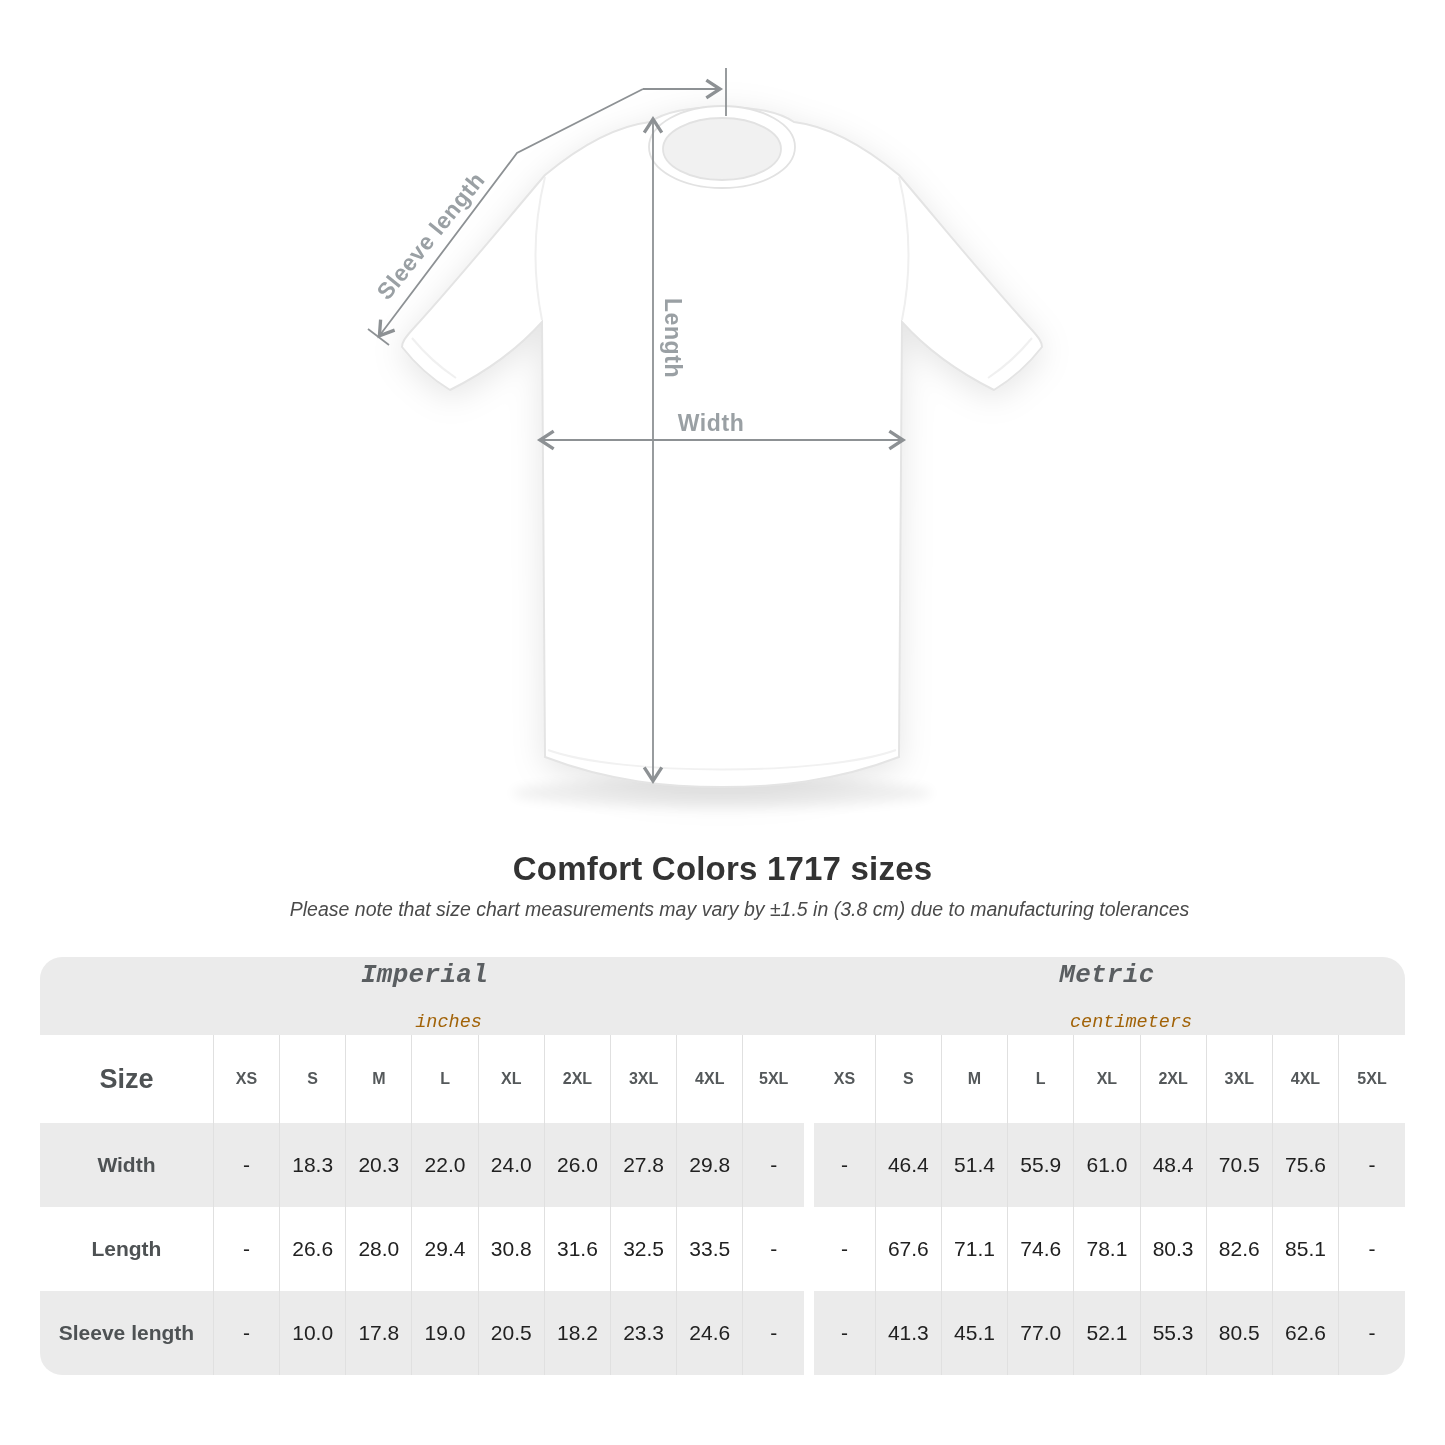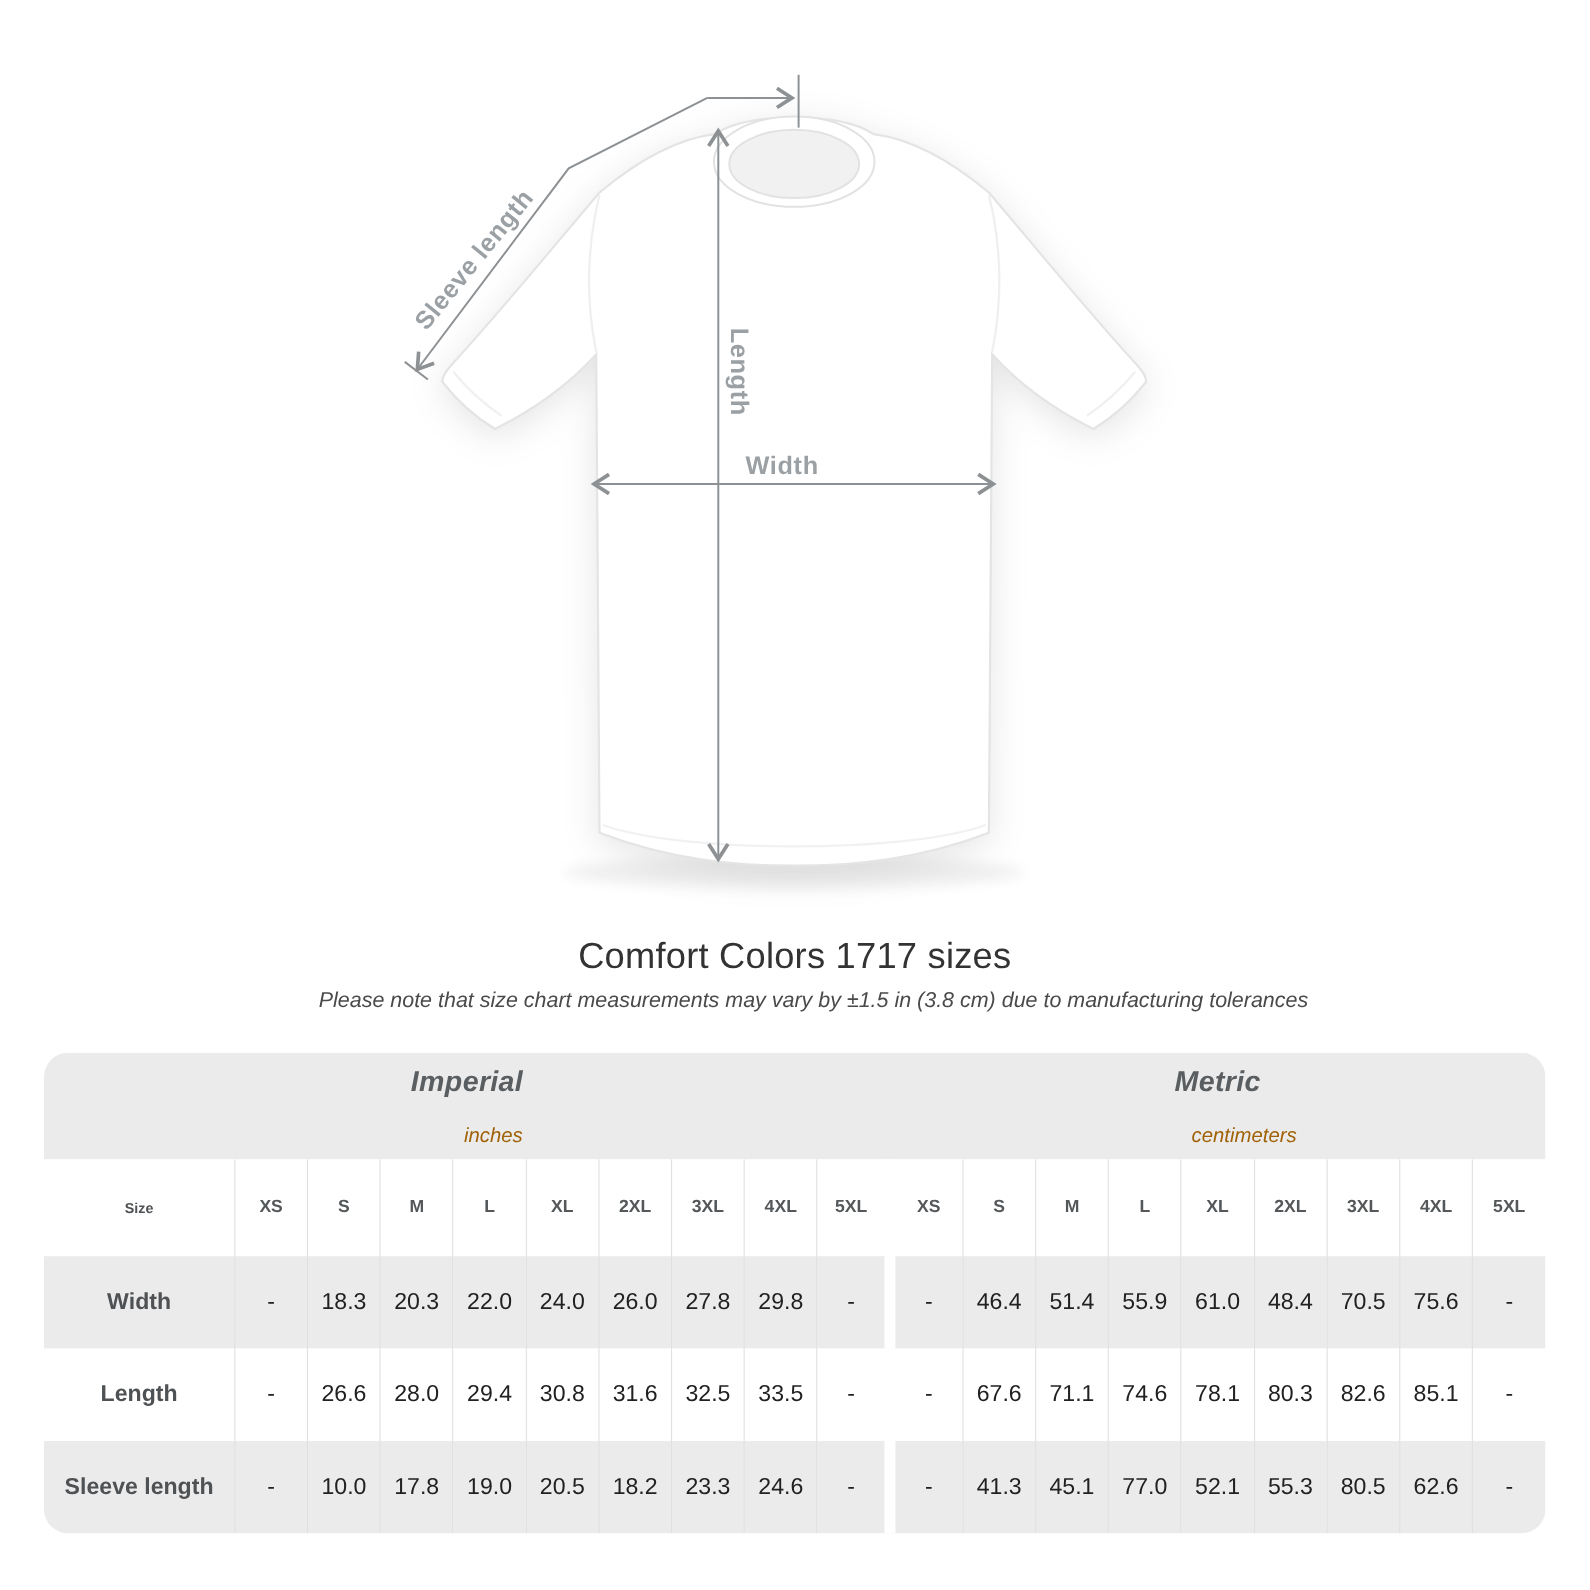--- a/index.html
+++ b/index.html
@@ -27,21 +27,21 @@
   }
   .lbl-sleeve { left: 431px; top: 236px; transform: translate(-50%,-50%) rotate(-51deg); }
   .lbl-length { left: 672px; top: 338px; transform: translate(-50%,-50%) rotate(90deg); }
   .lbl-width  { left: 711px; top: 423px; transform: translate(-50%,-50%); }
 
   
   .heading { text-align: center; margin-top: 8px; }
   .heading h1 {
     margin: 0;
     font-size: 33px;
-    font-weight: normal;
+    font-weight: bold;
     color: #333333;
     letter-spacing: 0.2px;
   }
   .heading .subtitle {
     margin-top: 10px;
     font-size: 19.5px;
     font-style: italic;
     color: #4a4a4a;
     margin-left: 34px;
   }
@@ -58,21 +58,22 @@
     border-collapse: collapse;
     table-layout: fixed;
   }
   .size-chart td {
     text-align: center;
     vertical-align: middle;
     padding: 0;
   }
   .band {
     background: #ebebeb;
-    height: 97px;
+    height: 78px;
+    font-family: Liberation Mono, monospace;
   }
   .band-title {
     font-size: 26px;
     font-weight: bold;
     font-style: italic;
     color: #5a5e61;
     letter-spacing: 0.3px;
   }
   .band-unit {
     margin-top: 22px;
@@ -81,21 +82,21 @@
     color: #a16207;
     padding-left: 48px;
   }
   .head-row td {
     height: 88px;
     background: #ffffff;
     font-weight: bold;
     font-size: 16px;
     color: #54585a;
   }
-  .head-row td.corner-cell { font-size: 13px; color: #4e5254; }
+  .head-row td.corner-cell { font-size: 27px; color: #4e5254; }
   .data-row td {
     height: 84px;
     font-size: 21px;
     color: #212121;
     background: #ffffff;
   }
   .data-row td.row-label {
     font-weight: bold;
     font-size: 21px;
     color: #4e5254;

